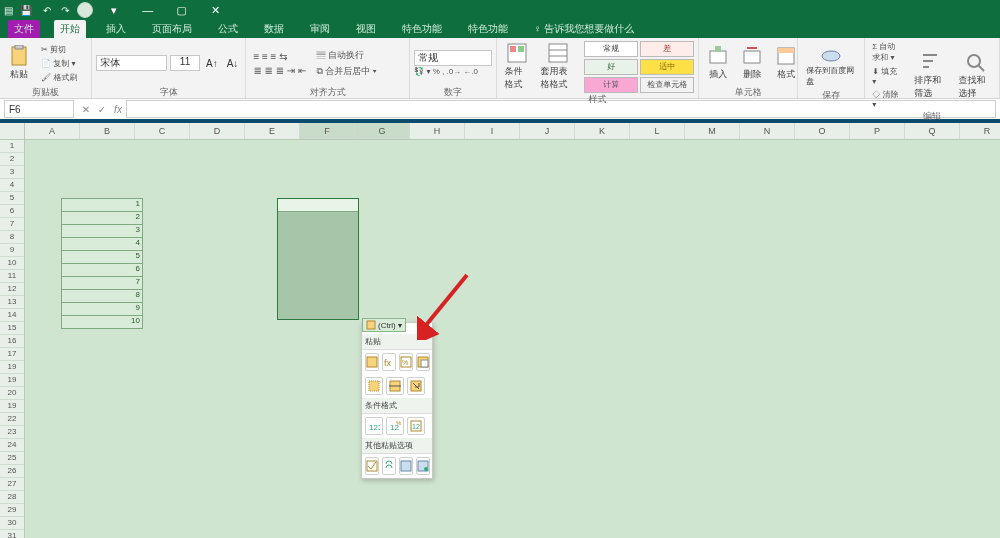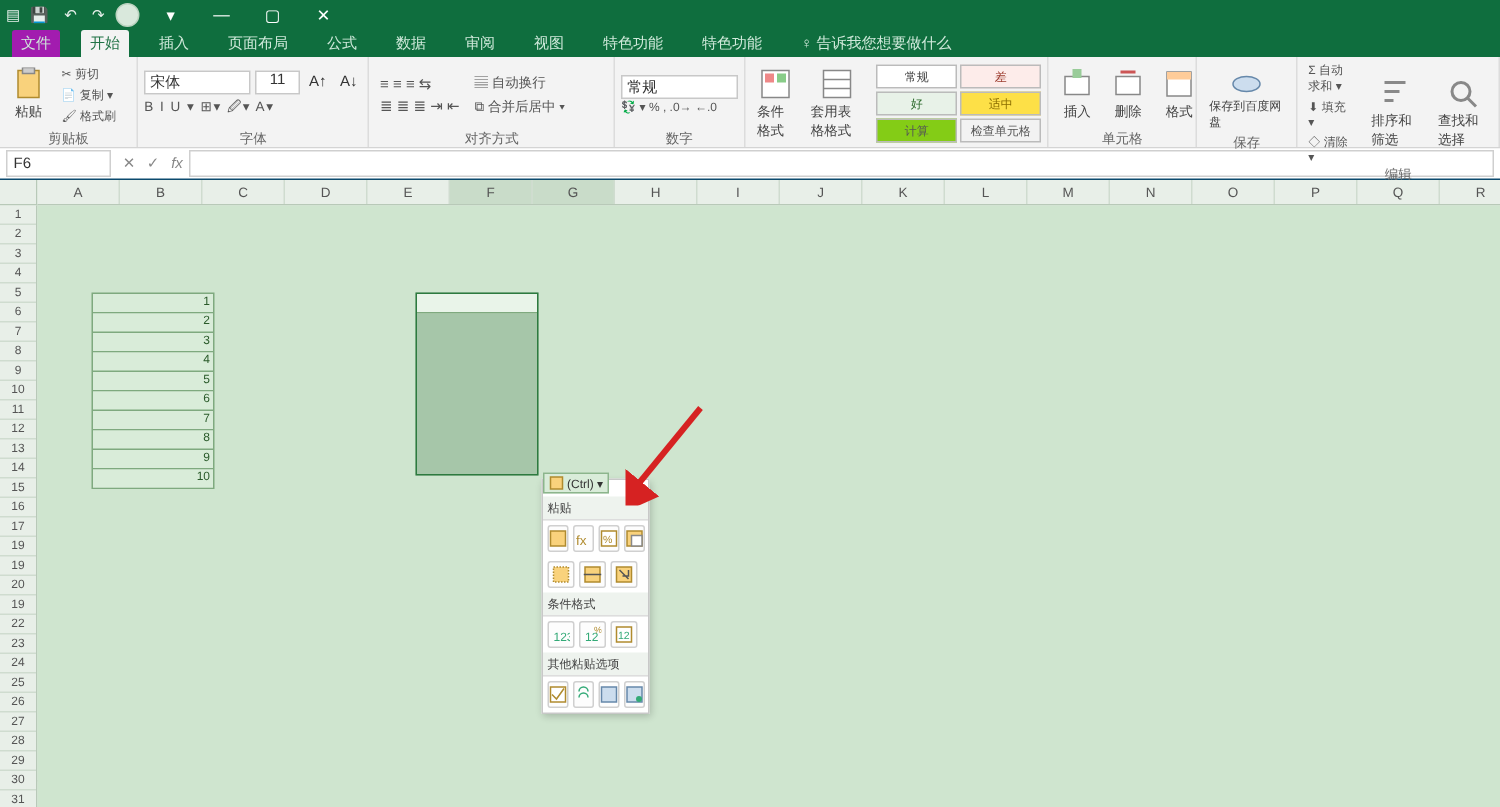--- a/index.html
+++ b/index.html
@@ -22,24 +22,24 @@
   .big .txt{font-size:9px;color:#444}
   .stack{display:flex;flex-direction:column;gap:1px}
   .row{display:flex;align-items:center;gap:3px}
   .btn{padding:1px 3px;cursor:pointer;border-radius:2px}
   .stylebox{width:52px;height:14px;border:1px solid #bbb;font-size:8px;display:flex;align-items:center;justify-content:center;background:#fff}
   .style-grid{display:grid;grid-template-columns:repeat(2,auto);grid-template-rows:repeat(3,auto);gap:2px}
   .style1{background:#fff;color:#444}
   .style2{background:#fdecea;color:#9c3b2e}
   .style3{background:#fde047;color:#8a6d00}
   .style4{background:#e8f2e8;color:#2e6b2e}
-  .style5{background:#84cc16;color:#555}
+  .style5{background:#f9a8d4;color:#555}
   .style6{background:#f2f2f2;color:#555}
   
-  .fbar{height:20px;background:#fff;border-bottom:1px solid #0c4a6e;display:flex;align-items:center}
+  .fbar{height:20px;background:#fff;border-bottom:4px solid #0c4a6e;display:flex;align-items:center}
   .namebox{width:60px;height:16px;border:1px solid #cfcfcf;margin:0 4px;padding:0 4px;display:flex;align-items:center;font-size:10px}
   .fbbtn{width:16px;text-align:center;color:#888}
   .fxinput{flex:1;height:16px;border:1px solid #cfcfcf;margin-right:4px}
   
   .gridwrap{position:relative;height:400px;display:flex}
   .rowhdrs{width:24px;background:#e8efe8;border-right:1px solid #b8c9b8;}
   .colhdrs{height:16px;background:#e8efe8;border-bottom:1px solid #b8c9b8;display:flex}
   .colhdr{flex:0 0 54px;border-right:1px solid #cfdccf;text-align:center;font-size:9px;color:#555;line-height:16px}
   .colhdr.sel{background:#c9dcc9}
   .rowhdr{height:12px;border-bottom:1px solid #cfdccf;text-align:center;font-size:8px;color:#555;line-height:12px}
@@ -126,21 +126,20 @@
     <div class="body">
         <div class="stack" style="width:100%">
       <div class="row">
         <div style="flex:1;border:1px solid #c8c8c8;height:14px;padding:0 3px;background:#fff;display:flex;align-items:center">
               <span>宋体</span>
             </div>
         <div style="width:28px;border:1px solid #c8c8c8;height:14px;background:#fff;text-align:center"><span>11</span></div>
         <span class="btn">A↑</span>
         <span class="btn">A↓</span>
       </div>
-      <div class="row" style="font-size:9px;color:#555;letter-spacing:1px">B  I  U ▾  ⊞▾  🖉▾  A▾</div>
     </div>
       </div>
     <div class="label">字体</div>
   </div>
 
   <div class="group" style="width:160px">
     <div class="body">
       <div class="stack" style="color:#555">
         <span class="btn">≡  ≡  ≡   ⇆</span>
         <span class="btn">≣  ≣  ≣   ⇥ ⇤</span>
@@ -183,20 +182,21 @@
       </div>
       <div class="style-grid">
         <div class="stylebox style1">常规</div>
         <div class="stylebox style2">差</div>
         <div class="stylebox style4">好</div>
         <div class="stylebox style3">适中</div>
         <div class="stylebox style5">计算</div>
         <div class="stylebox style6">检查单元格</div>
       </div>
     </div>
+    <div class="label">样式</div>
   </div>
 
   <div class="group" style="width:90px">
     <div class="body">
       <div class="big">
           <svg class="ic">
             <rect x="3" y="6" width="16" height="12" fill="#fff" stroke="#888"></rect>
             <rect x="8" y="1" width="6" height="6" fill="#9c9"></rect>
           </svg>
           <span class="txt">插入</span>

